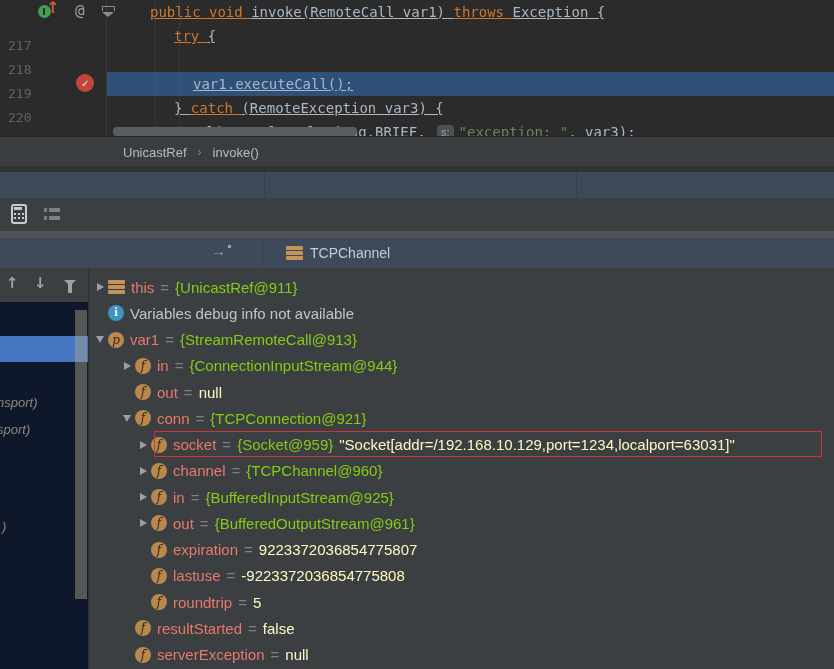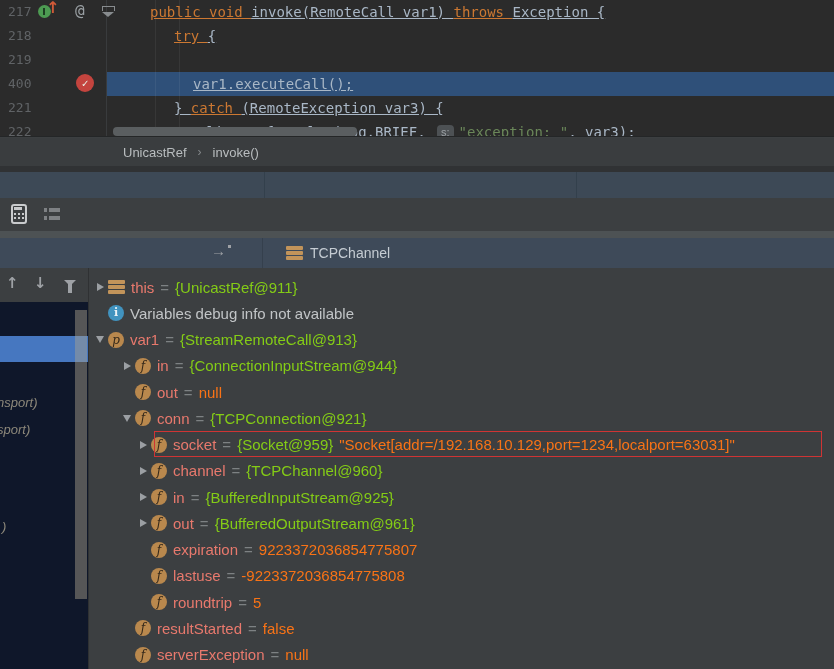--- a/index.html
+++ b/index.html
@@ -6,21 +6,21 @@
   #root{position:relative;width:834px;height:669px;background:#3c3f41;overflow:hidden;
         font-family:"Liberation Sans",sans-serif;-webkit-font-smoothing:antialiased;}
   #root *{box-sizing:border-box;}
 
   
   #editor{position:absolute;left:0;top:0;width:834px;height:137px;background:#2b2b2b;
           font-family:"DejaVu Sans Mono",monospace;font-size:14px;overflow:hidden;border-bottom:1px solid #242627;}
   .exec-line{position:absolute;left:107px;right:0;top:72px;height:24px;background:#2f5079;}
   .gutter-border{position:absolute;left:106px;top:0;width:1px;height:137px;background:#393b3d;}
   .indent-guide{position:absolute;top:0;width:1px;height:137px;background:rgba(255,255,255,0.06);}
-  .lnum{position:absolute;left:8px;width:34px;height:24px;line-height:24px;color:#606366;font-size:13px;}
+  .lnum{position:absolute;left:8px;width:34px;height:24px;line-height:24px;color:#606366;font-size:13px;margin-top:34px;}
   .cl{position:absolute;left:107px;right:0;height:24px;line-height:24px;color:#a9b7c6;white-space:pre;}
   .cl span{white-space:pre;text-decoration:underline;}
   .kw{color:#cc7832;}
   .str{color:#6a8759;}
   .hint{display:inline-block;background:#4d5154;color:#9da2a6;border-radius:4px;font-size:11px;
         line-height:14px;padding:0 4px;margin:0 5px 0 3px;vertical-align:1px;
         font-family:"Liberation Sans",sans-serif;}
   .impl{position:absolute;left:38px;top:5px;width:13px;height:13px;border-radius:50%;background:#4d9b52;}
   .impl:after{content:"";position:absolute;left:5px;top:3px;width:2px;height:7px;background:#1d3d22;}
   .up-arrow{position:absolute;left:46px;top:-2px;color:#d05a38;font-size:16px;font-weight:bold;
@@ -84,40 +84,40 @@
   .arr-d{width:0;height:0;border-top:7px solid #9b9fa3;border-left:4.5px solid transparent;border-right:4.5px solid transparent;}
   .vicon{width:16px;height:16px;border-radius:50%;background:#b9884d;color:#34281a;flex:none;margin-right:6px;
          display:inline-flex;align-items:center;justify-content:center;
          font-family:"DejaVu Serif",serif;font-style:italic;font-size:12px;line-height:16px;}
   .vicon.info{background:#4193bf;color:#eaf2f7;font-style:normal;font-weight:bold;font-size:11px;}
   .trow .layers-ic{position:static;width:17px;height:14px;flex:none;margin-right:6px;}
   .vname{color:#e8796d;}
   .veq{color:#7d8183;margin-left:6px;}
   .vref{color:#84cc16;}
   .vref:not(:empty){margin-left:6px;}
-  .vval{color:#f97316;}
+  .vval{color:#fef9c3;}
   .vval:not(:empty){margin-left:6px;}
   .vmsg{color:#c2c5c7;}
   #sock-box{position:absolute;left:65px;top:163px;width:668px;height:26px;border:1px solid #cf3434;}
 </style>
 </head>
 <body>
 
 <div id="root">
 
   <section id="editor">
     <div class="exec-line"></div>
     <div class="indent-guide" style="left:155px"></div>
     <div class="indent-guide" style="left:179px"></div>
     <div class="gutter-border"></div>
 
     <span class="lnum" style="top:0">217</span>
     <span class="lnum" style="top:24px">218</span>
     <span class="lnum" style="top:48px">219</span>
-    <span class="lnum" style="top:72px">400</span>
+    <span class="lnum" style="top:72px">220</span>
     <span class="lnum" style="top:96px">221</span>
     <span class="lnum" style="top:120px">222</span>
 
     <span class="impl"></span>
     <span class="up-arrow">↑</span>
     <span class="at-sym">@</span>
     <span class="fold"></span>
     <span class="bp">✓</span>
 
     <div class="cl" style="top:0;padding-left:43px"><span class="kw">public void </span><span>invoke(RemoteCall var1) </span><span class="kw">throws </span><span>Exception {</span></div>

